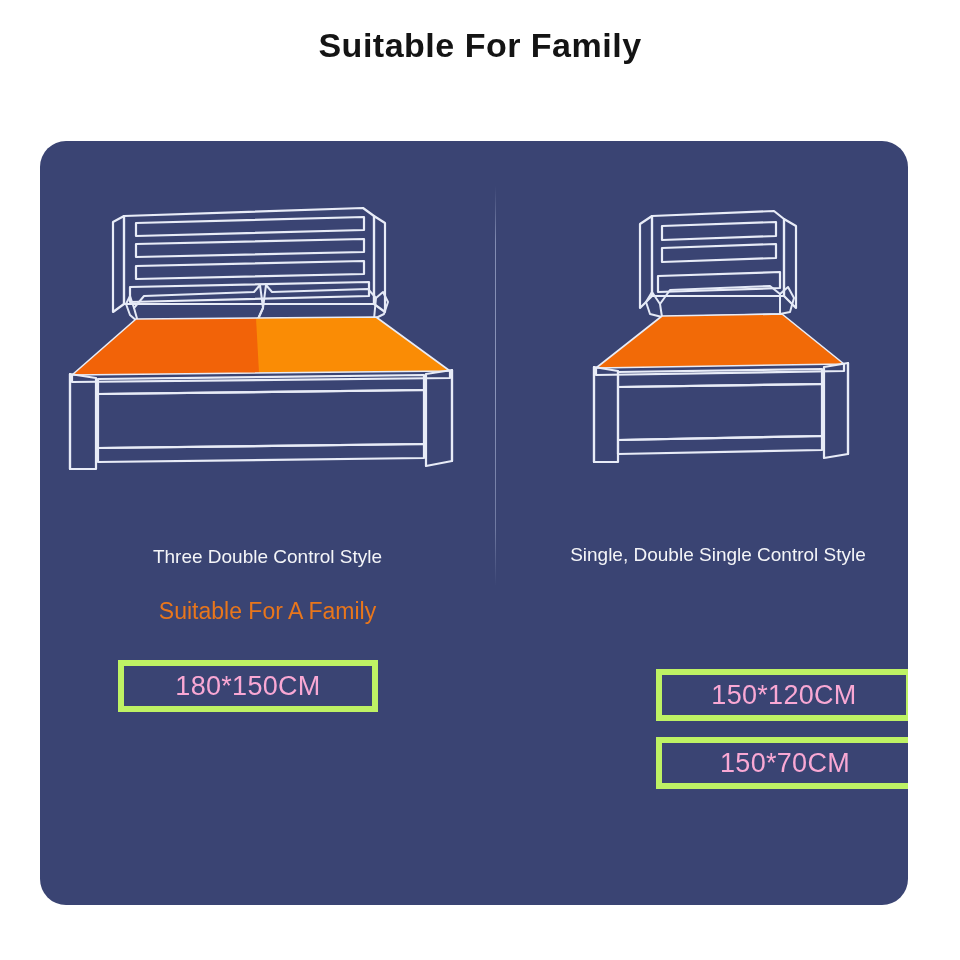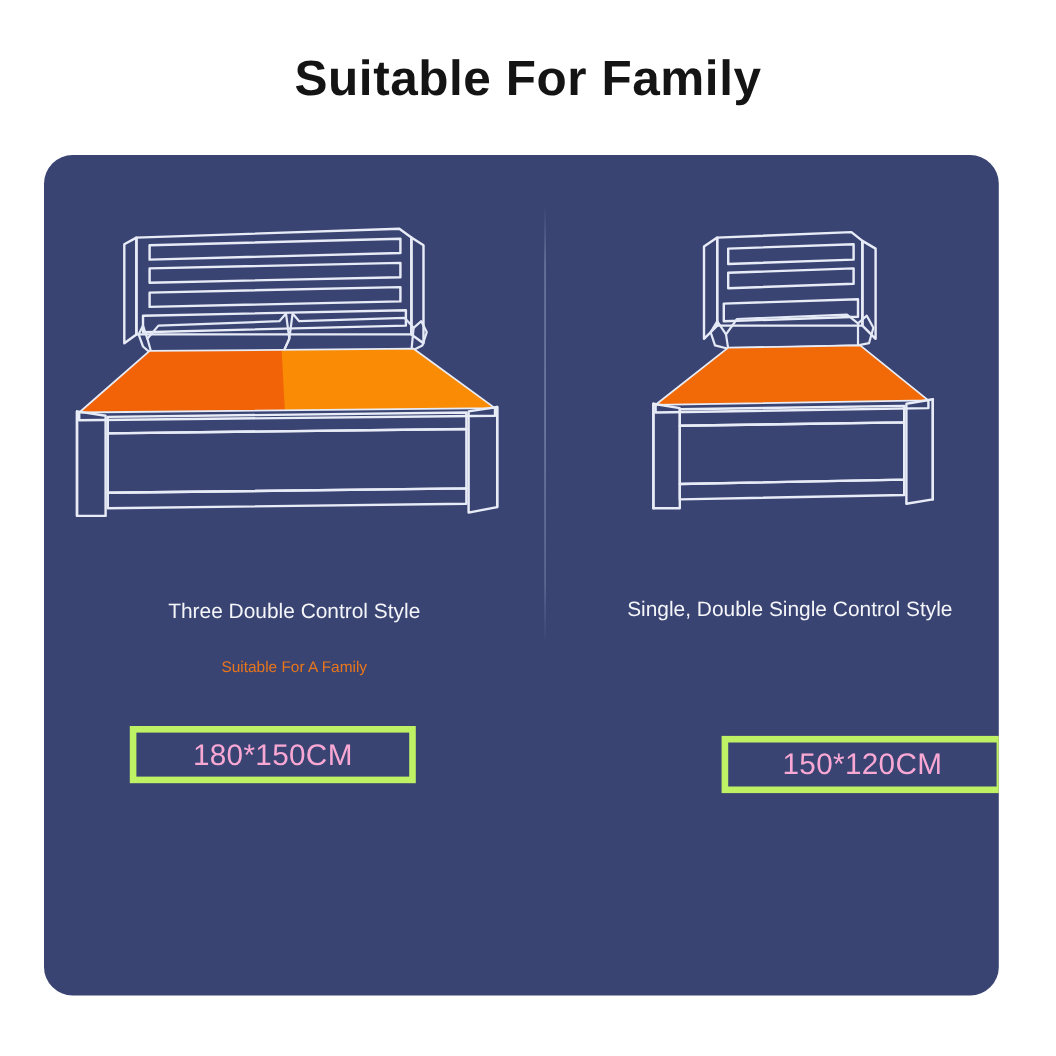--- a/index.html
+++ b/index.html
@@ -12,24 +12,24 @@
     width: 960px;
     height: 960px;
     position: relative;
     overflow: hidden;
     font-family: "Liberation Sans", sans-serif;
   }
 
   #page-title {
     position: absolute;
     left: 0;
-    top: 46px;
+    top: 27px;
     width: 960px;
     text-align: center;
-    font-size: 45px;
+    font-size: 34px;
     font-weight: bold;
     color: #141414;
     letter-spacing: 0.5px;
     line-height: 1.1;
     white-space: nowrap;
   }
 
   #panel {
     position: absolute;
     left: 40px;
@@ -77,21 +77,21 @@
     text-align: center;
     color: #f4f5f8;
     font-size: 19px;
     white-space: nowrap;
   }
   .suitable-label {
     position: absolute;
     width: 100%;
     text-align: center;
     color: #e9761b;
-    font-size: 14px;
+    font-size: 23px;
     white-space: nowrap;
   }
   #label-style-left     { top: 405px; }
   #label-suitable-left  { top: 457px; }
   #label-style-right    { top: 403px; }
   #label-suitable-right { top: 455px; }
 
   .size-box {
     position: absolute;
     border: 6px solid #bef264;
@@ -224,15 +224,16 @@
 
           <path d="M250 181 L274 177 L274 268 L250 272 Z"></path>
           <path d="M274 177 L274 268"></path>
         </g>
       </svg>
     </div>
 
     <div class="style-label" id="label-style-right">Single, Double Single Control Style</div>
 
     <div class="size-box" id="size-box-150x120">150*120CM</div>
+    <div class="size-box" id="size-box-150x70">150*70CM</div>
   </div>
 
 </div>
 
 </body></html>

